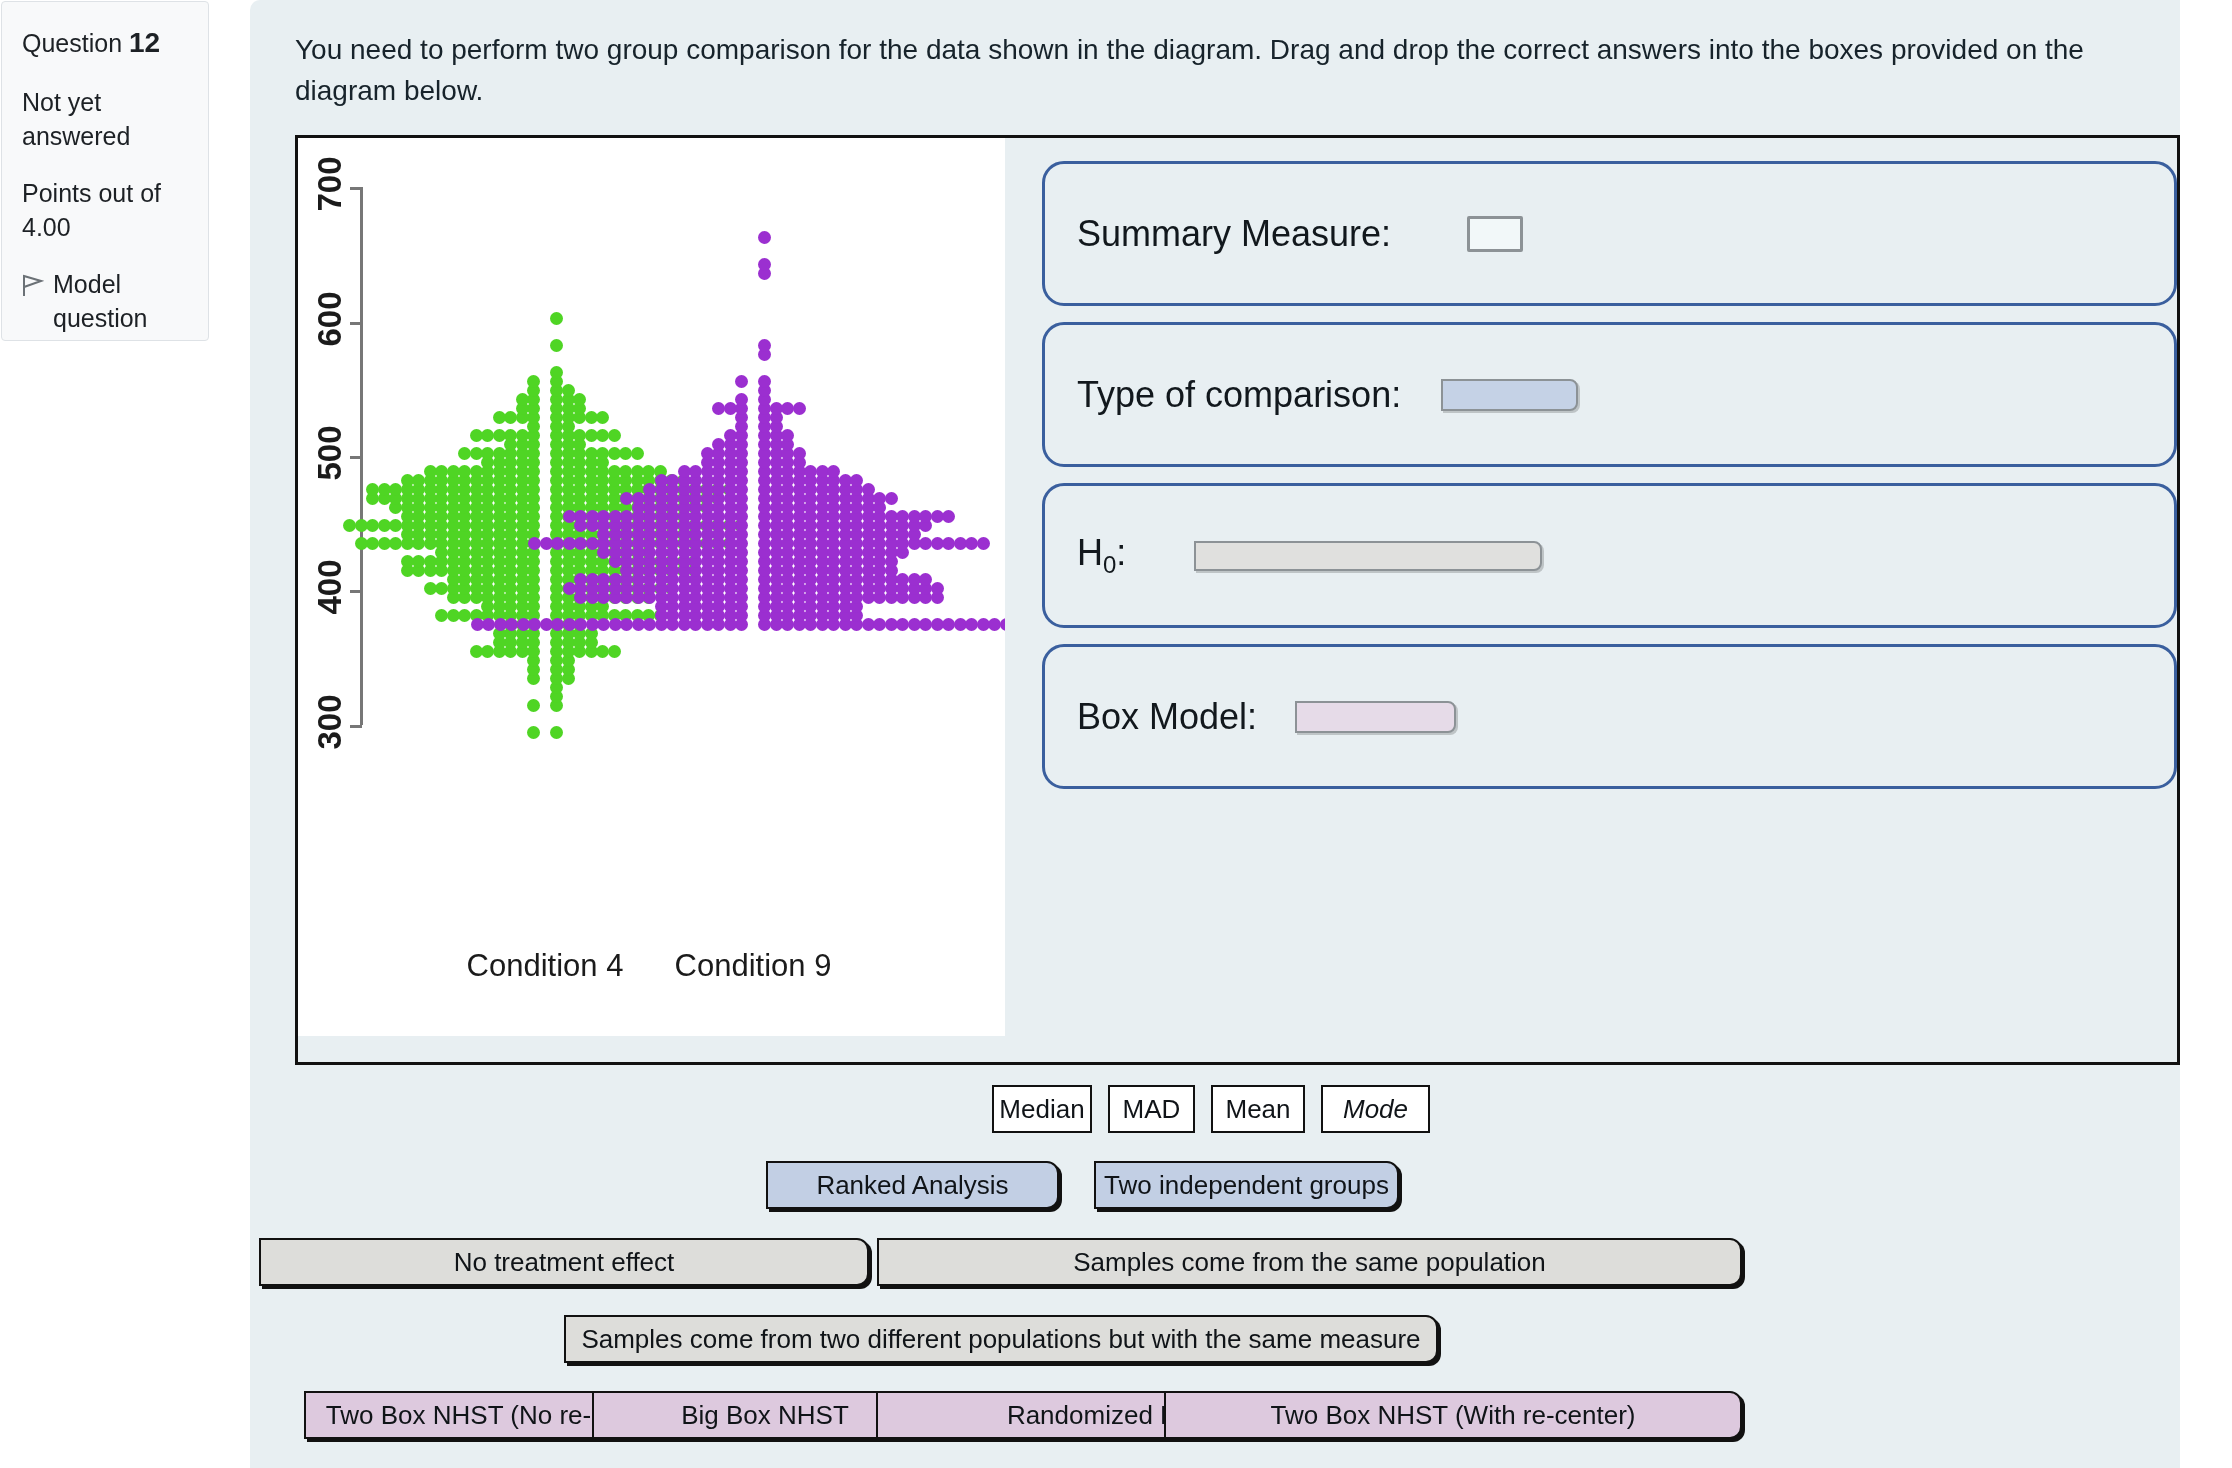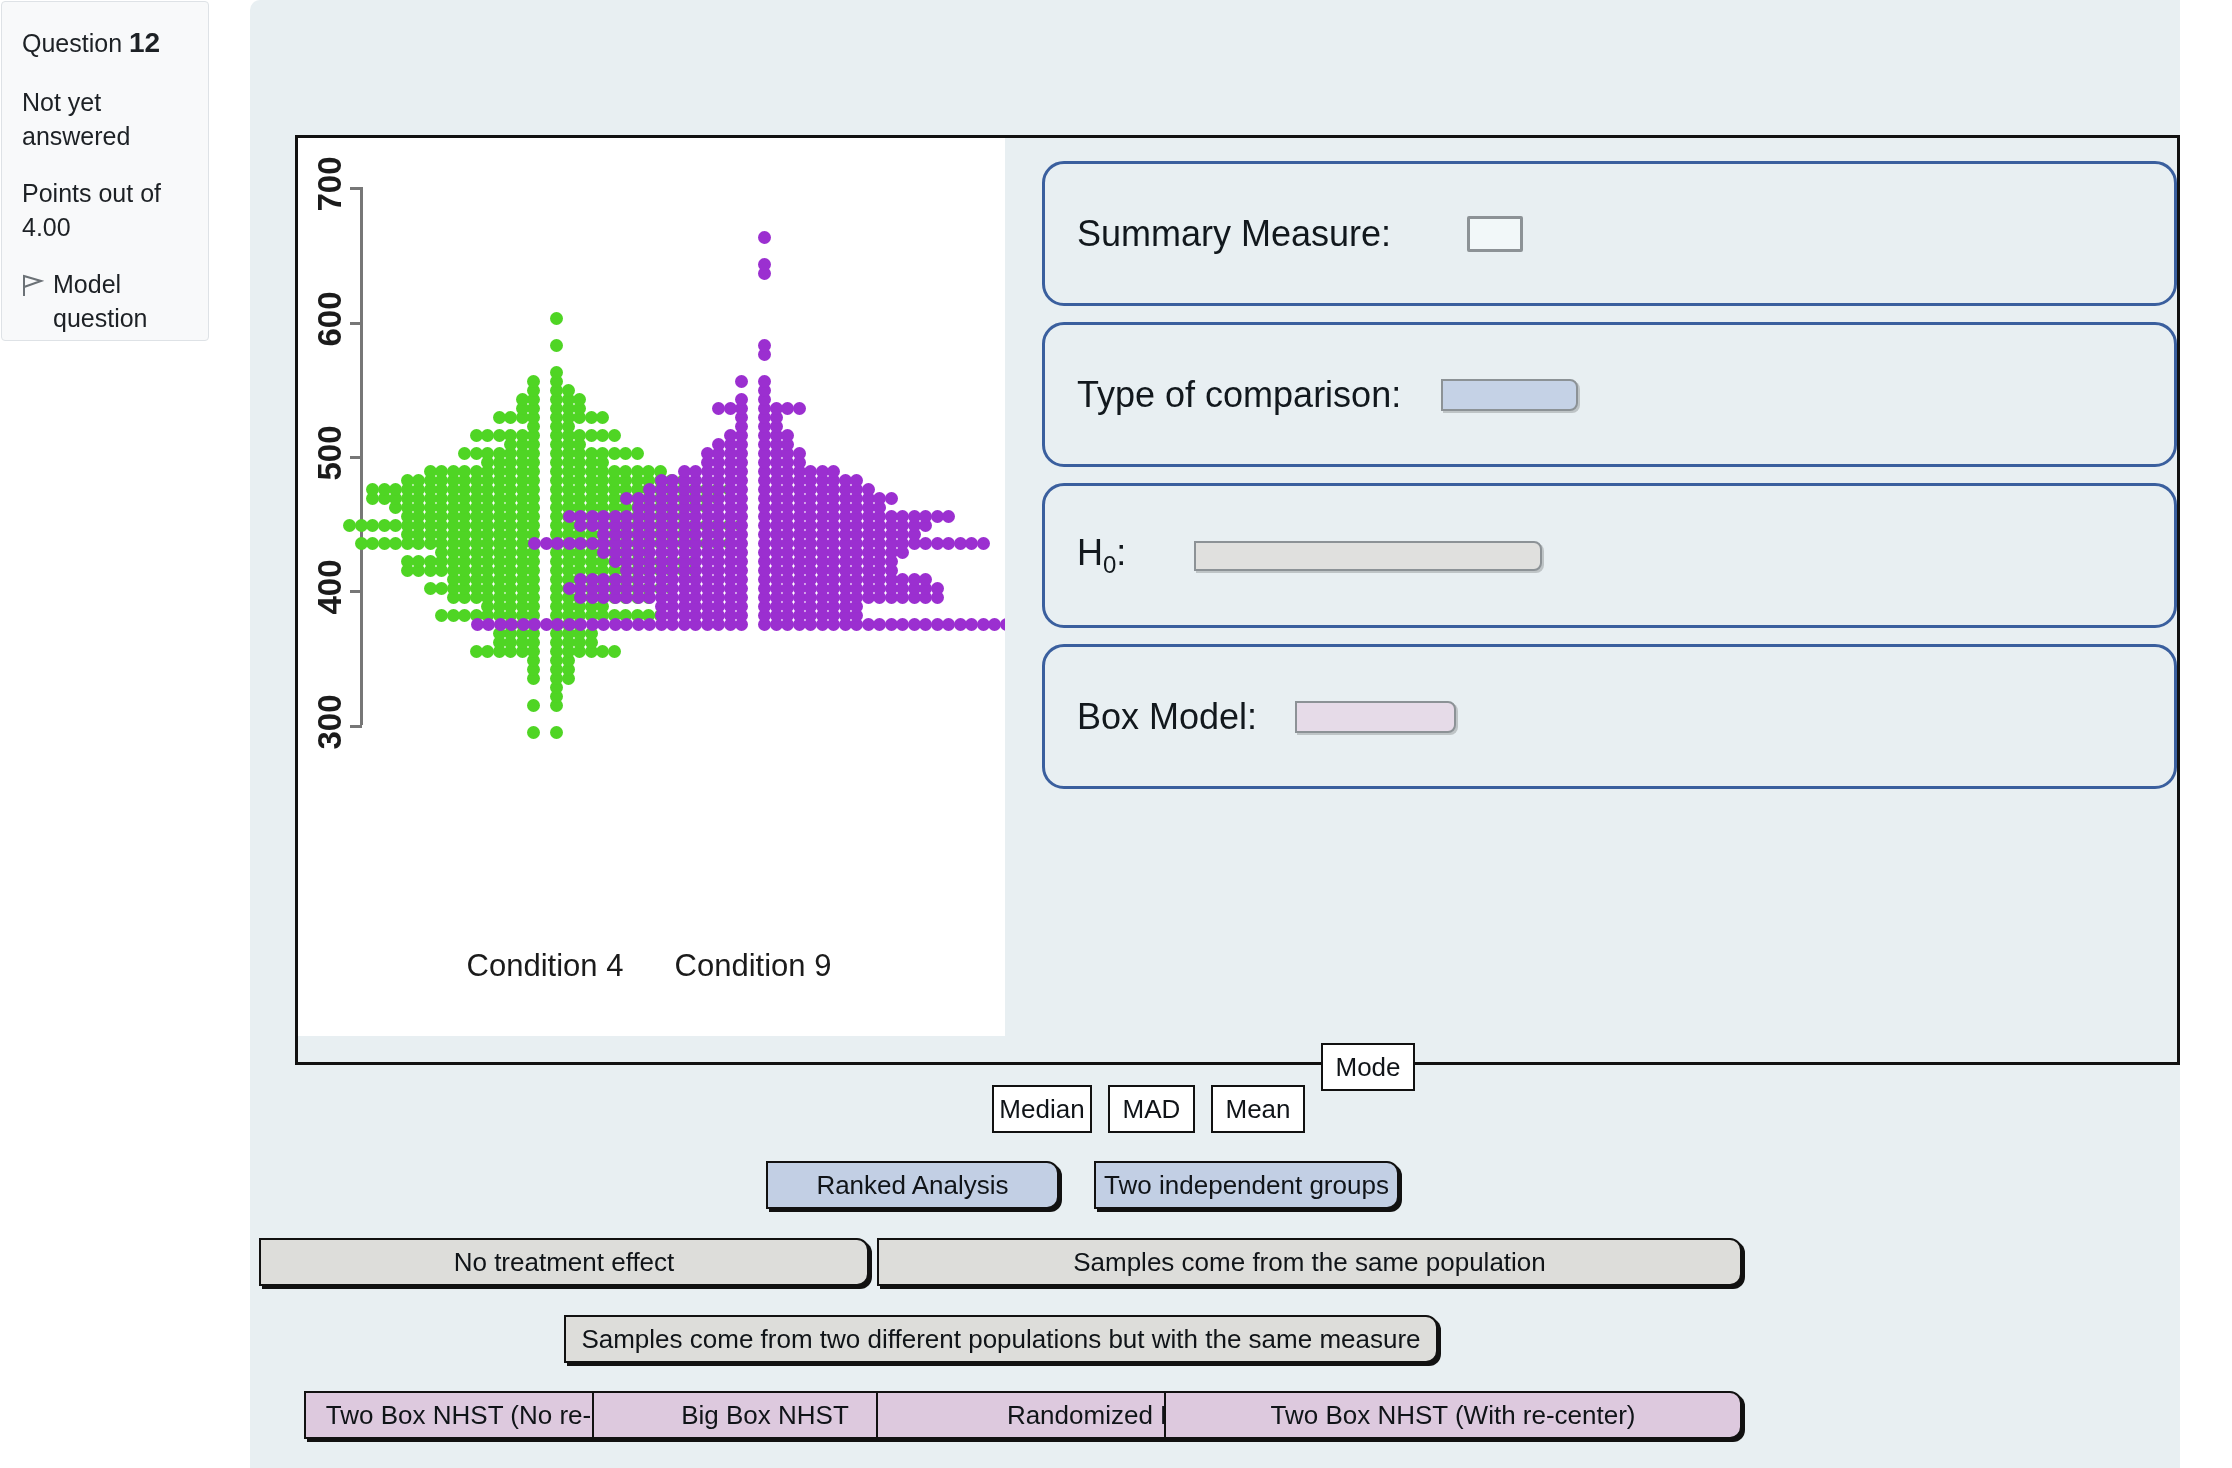--- a/index.html
+++ b/index.html
@@ -108,20 +108,21 @@
           <path d="M2 2 L2 22" stroke="#6b7176" stroke-width="2" fill="none"></path>
           <path d="M2 2 L19 7 L2 13 Z" stroke="#6b7176" stroke-width="2" fill="none"></path>
         </svg>
       </span>
       <span>Model question</span>
     </div>
   </div>
 
   <div class="panel">
 
+    <div class="qtext">You need to perform two group comparison for the data shown in the diagram. Drag and drop the correct answers into the boxes provided on the diagram below.</div>
 
     <div class="diagram">
 
       <div class="chartbox">
         <div class="chart-inner" id="chart-inner">
             <div class="axis-line" style="left: 62px; top: 49.4286px; width: 3px; height: 537.143px;"></div>
             <div class="axis-line" style="left: 52px; top: 586.571px; width: 12px; height: 3px;"></div>
             <div class="ytick-label" style="left: -8px; top: 564.571px; width: 80px; text-align: center;">300</div>
             <div class="axis-line" style="left: 52px; top: 452.286px; width: 12px; height: 3px;"></div>
             <div class="ytick-label" style="left: -8px; top: 430.286px; width: 80px; text-align: center;">400</div>
@@ -1191,21 +1192,21 @@
 
       <div class="dcard" style="left:744px;top:506px;width:1135px;height:145px;">
         <span class="lbl">Box Model:</span>
         <span class="slot purple" style="margin-left:38px;width:161px;height:32px;"></span>
       </div>
     </div>
 
     <div class="chip white" style="left:742px;top:1085px;width:100px;height:48px;">Median</div>
     <div class="chip white" style="left:858px;top:1085px;width:87px;height:48px;">MAD</div>
     <div class="chip white" style="left:961px;top:1085px;width:94px;height:48px;">Mean</div>
-    <div class="chip white" style="left:1071px;top:1043px;width:94px;height:48px;">Mode</div>
+    <div class="chip white" style="left:1071px;top:1085px;width:109px;height:48px;font-style:italic;">Mode</div>
 
     <div class="chip blue" style="left:516px;top:1161px;width:293px;height:48px;">Ranked Analysis</div>
     <div class="chip blue" style="left:844px;top:1161px;width:305px;height:48px;">Two independent groups</div>
 
     <div class="chip gray" style="left:9px;top:1238px;width:610px;height:48px;">No treatment effect</div>
     <div class="chip gray" style="left:314px;top:1315px;width:874px;height:48px;">Samples come from two different populations but with the same measure</div>
     <div class="chip gray" style="left:627px;top:1238px;width:865px;height:48px;">Samples come from the same population</div>
 
     <div class="chip purple" style="left:54px;top:1391px;width:390px;height:48px;">Two Box NHST (No re-center)</div>
     <div class="chip purple" style="left:342px;top:1391px;width:346px;height:48px;">Big Box NHST</div>

